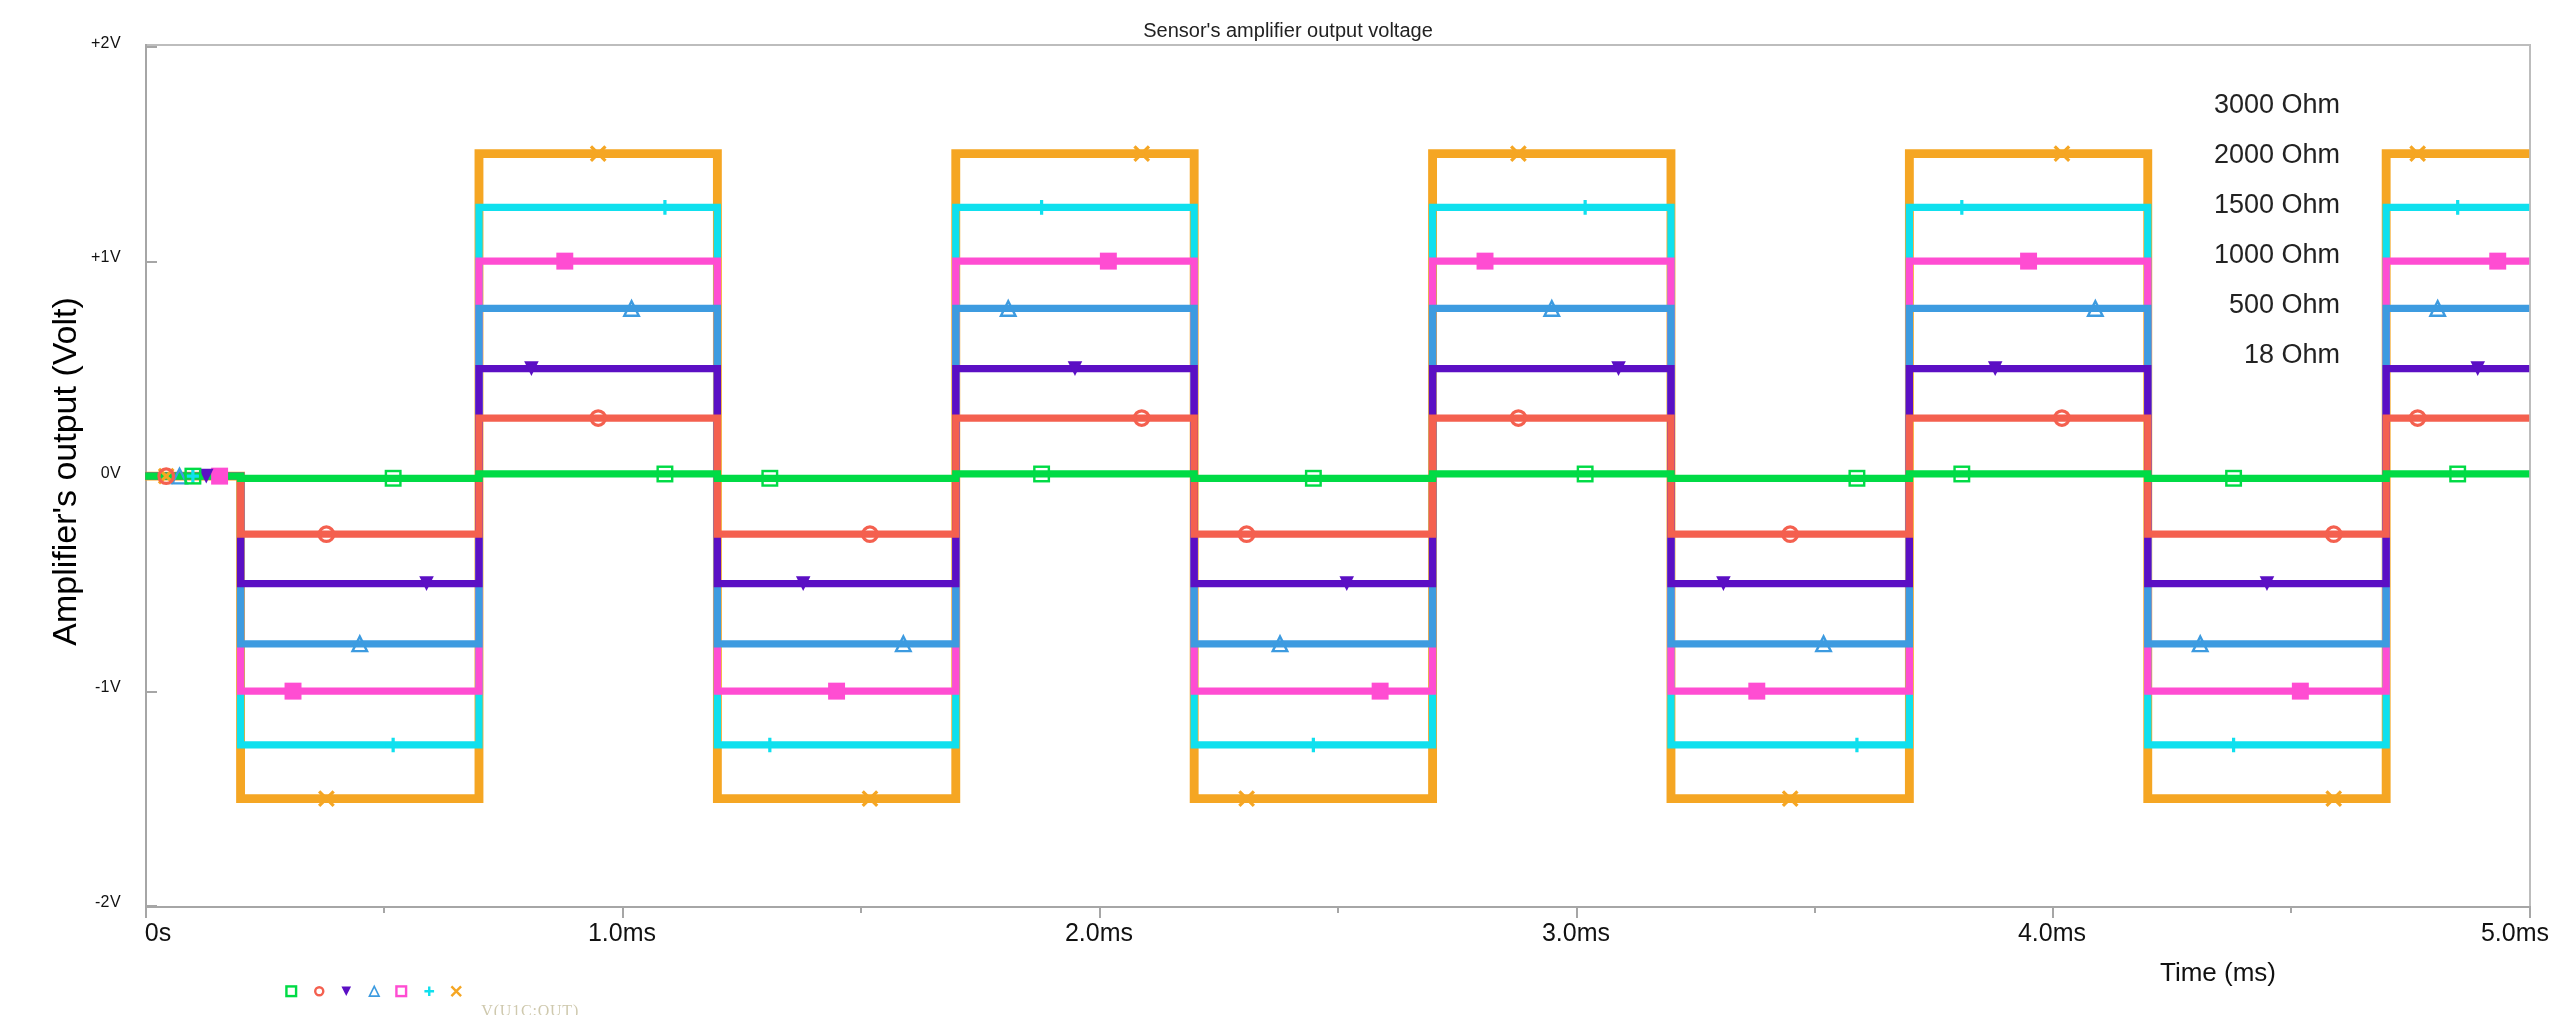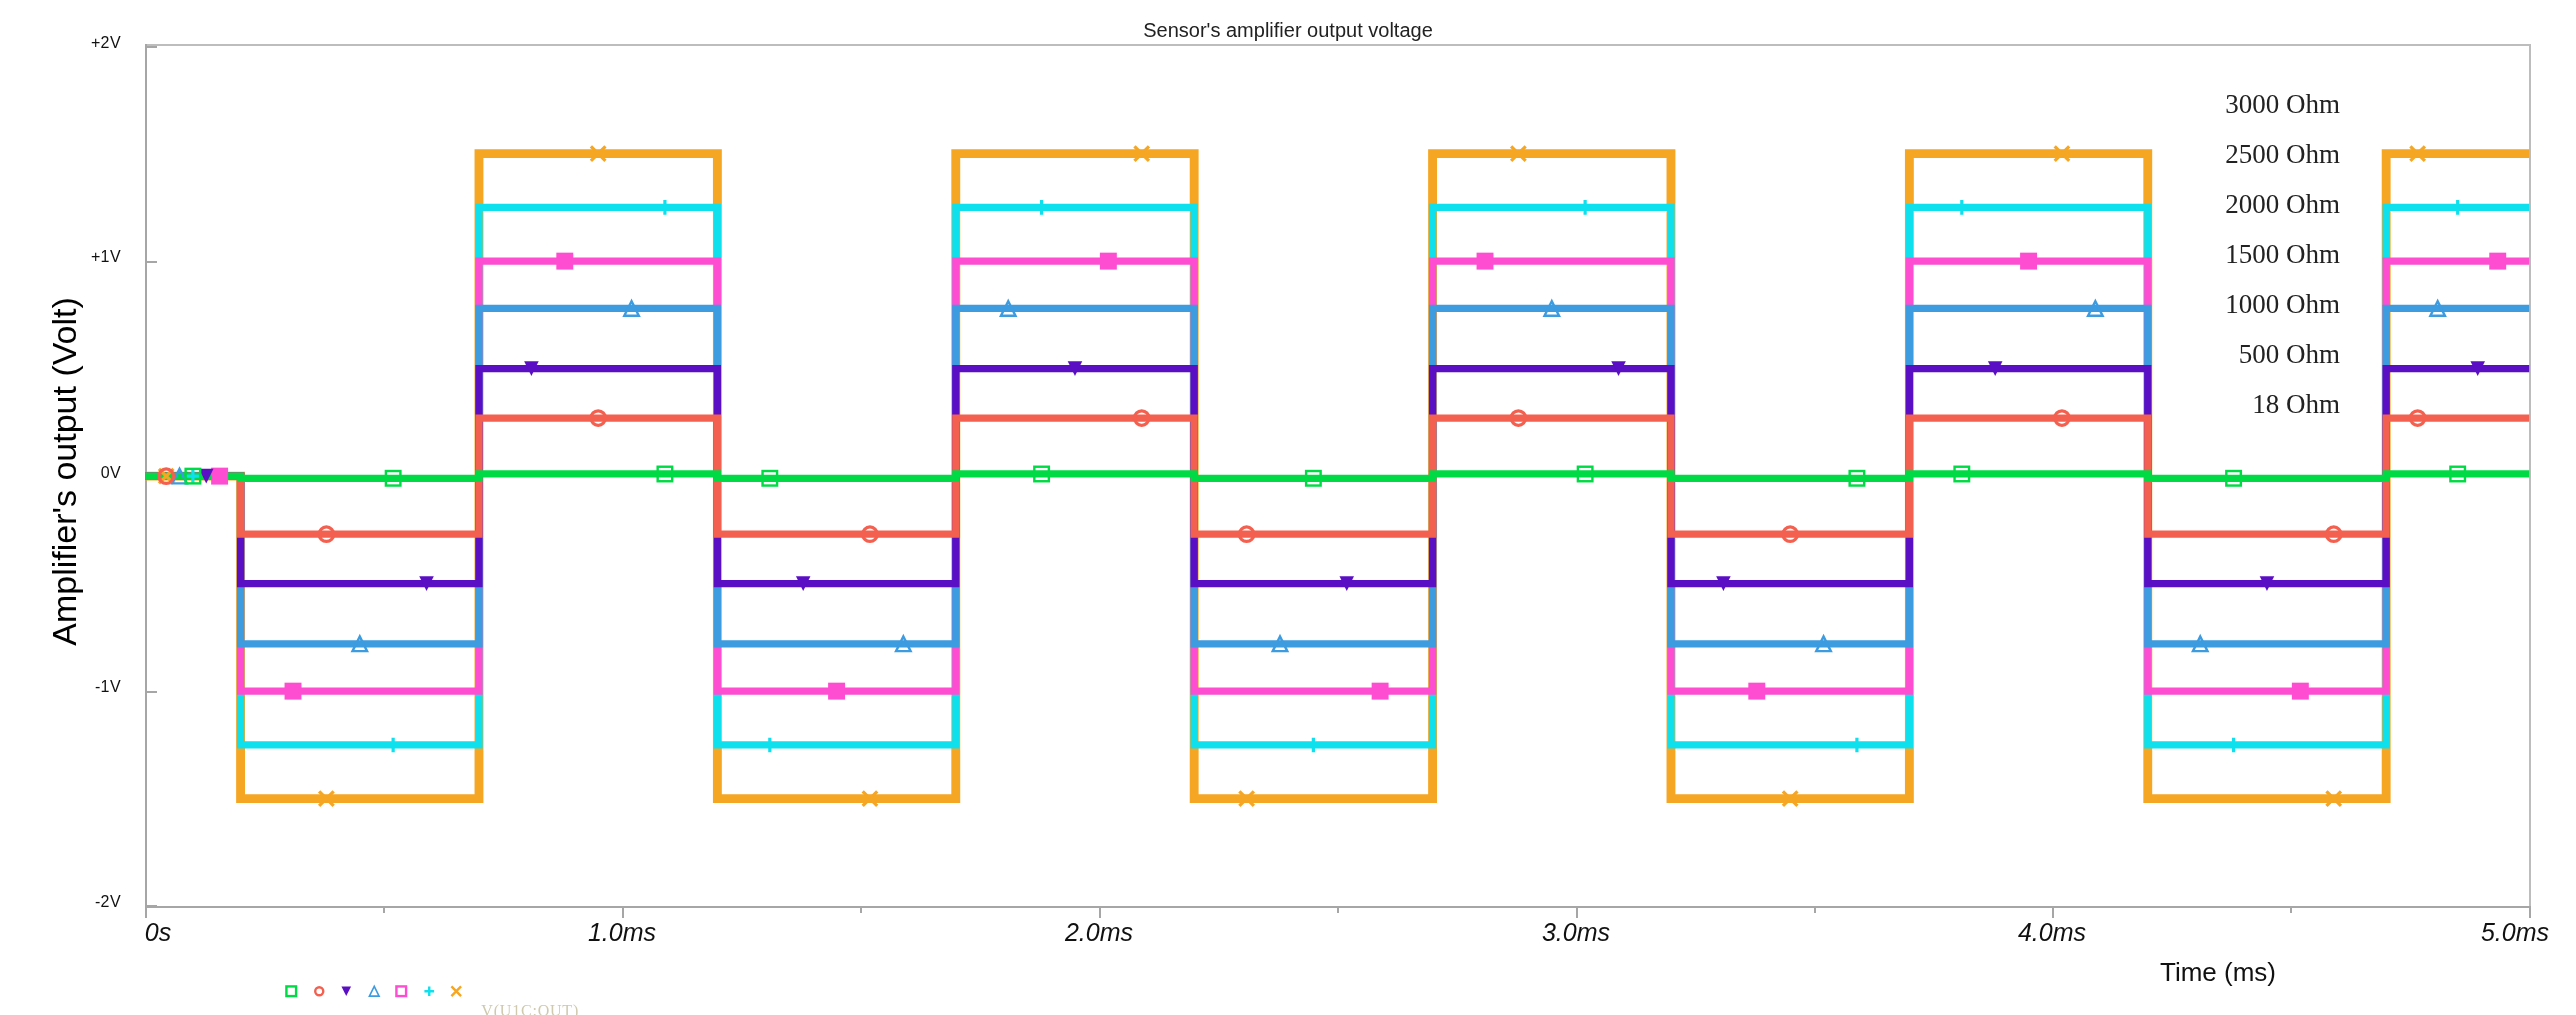--- a/index.html
+++ b/index.html
@@ -16,36 +16,36 @@
   #plot-right-rule{left:2529px;top:44px;width:1.6px;height:863px;background:#bdbdbd;}
 
   .ytick{position:absolute;background:#a6a6a6;height:1.6px;width:11.3px;left:146px;}
   .xtick{position:absolute;background:#a6a6a6;width:1.6px;top:906px;}
   .xtick.major{height:12px;}
   .xtick.minor{height:7.3px;}
 
   .ytick-label{position:absolute;right:0;width:121px;text-align:right;
                font-size:16px;color:#111;letter-spacing:0.4px;}
   .xtick-label{position:absolute;top:918px;font-size:25px;color:#111;
-               transform:translateX(-50%);white-space:nowrap;font-style:italic;}
+               transform:translateX(-50%);white-space:nowrap;}
 
   
   #chart-title{position:absolute;top:19.4px;left:0;width:2576px;text-align:center;
                font-size:20px;color:#222;}
   #x-axis-title{position:absolute;top:957px;left:0;width:2276px;text-align:right;
                 font-size:26px;color:#111;}
   #y-axis-title{position:absolute;left:-242px;top:452px;width:613px;text-align:center;
                 font-size:34px;color:#000;
                 transform:rotate(-90deg);transform-origin:center center;}
 
   
   #param-legend{position:absolute;left:1856px;top:79px;width:484px;
                 text-align:right;font-size:27px;color:#222;}
   #param-legend-title{padding-right:0px;margin-bottom:18px;letter-spacing:0.5px;}
-  .param-row{height:50px;line-height:50px;padding-right:0px;white-space:nowrap;font-family:Liberation Serif, serif;}
+  .param-row{height:50px;line-height:50px;padding-right:0px;white-space:nowrap;}
 
   
   #trace-legend{position:absolute;left:284px;top:962px;display:flex;
                 align-items:center;gap:13px;}
   #trace-legend .mk{display:inline-block;width:14.5px;height:14.5px;}
   #trace-legend-label{font-family:"Liberation Serif", serif;font-size:16px;
                       color:#cfc9ae;margin-left:4.8px;letter-spacing:0.8px;
                       white-space:nowrap;margin-top:40px;}
 
   svg{position:absolute;left:0;top:0;}
@@ -332,21 +332,20 @@
       <g>
         <rect x="2759.58" y="583.665" width="18" height="18" fill="none" stroke="#00DB45" stroke-width="3"></rect>
       </g>
       <g>
         <rect x="3037.35" y="578.335" width="18" height="18" fill="none" stroke="#00DB45" stroke-width="3"></rect>
       </g>
     </svg>
 
   <div id="param-legend">
     <div class="param-row">3000 Ohm</div>
-    <div class="param-row">2500 Ohm</div>
     <div class="param-row">2000 Ohm</div>
     <div class="param-row">1500 Ohm</div>
     <div class="param-row">1000 Ohm</div>
     <div class="param-row">500 Ohm</div>
     <div class="param-row">18 Ohm</div>
   </div>
 
   <div id="trace-legend">
     <span class="mk"><svg width="14.5" height="14.5" viewBox="0 0 18 18" style="position: static;">
           <rect x="3" y="3" width="12" height="12" fill="none" stroke="#00DB45" stroke-width="3"></rect>

